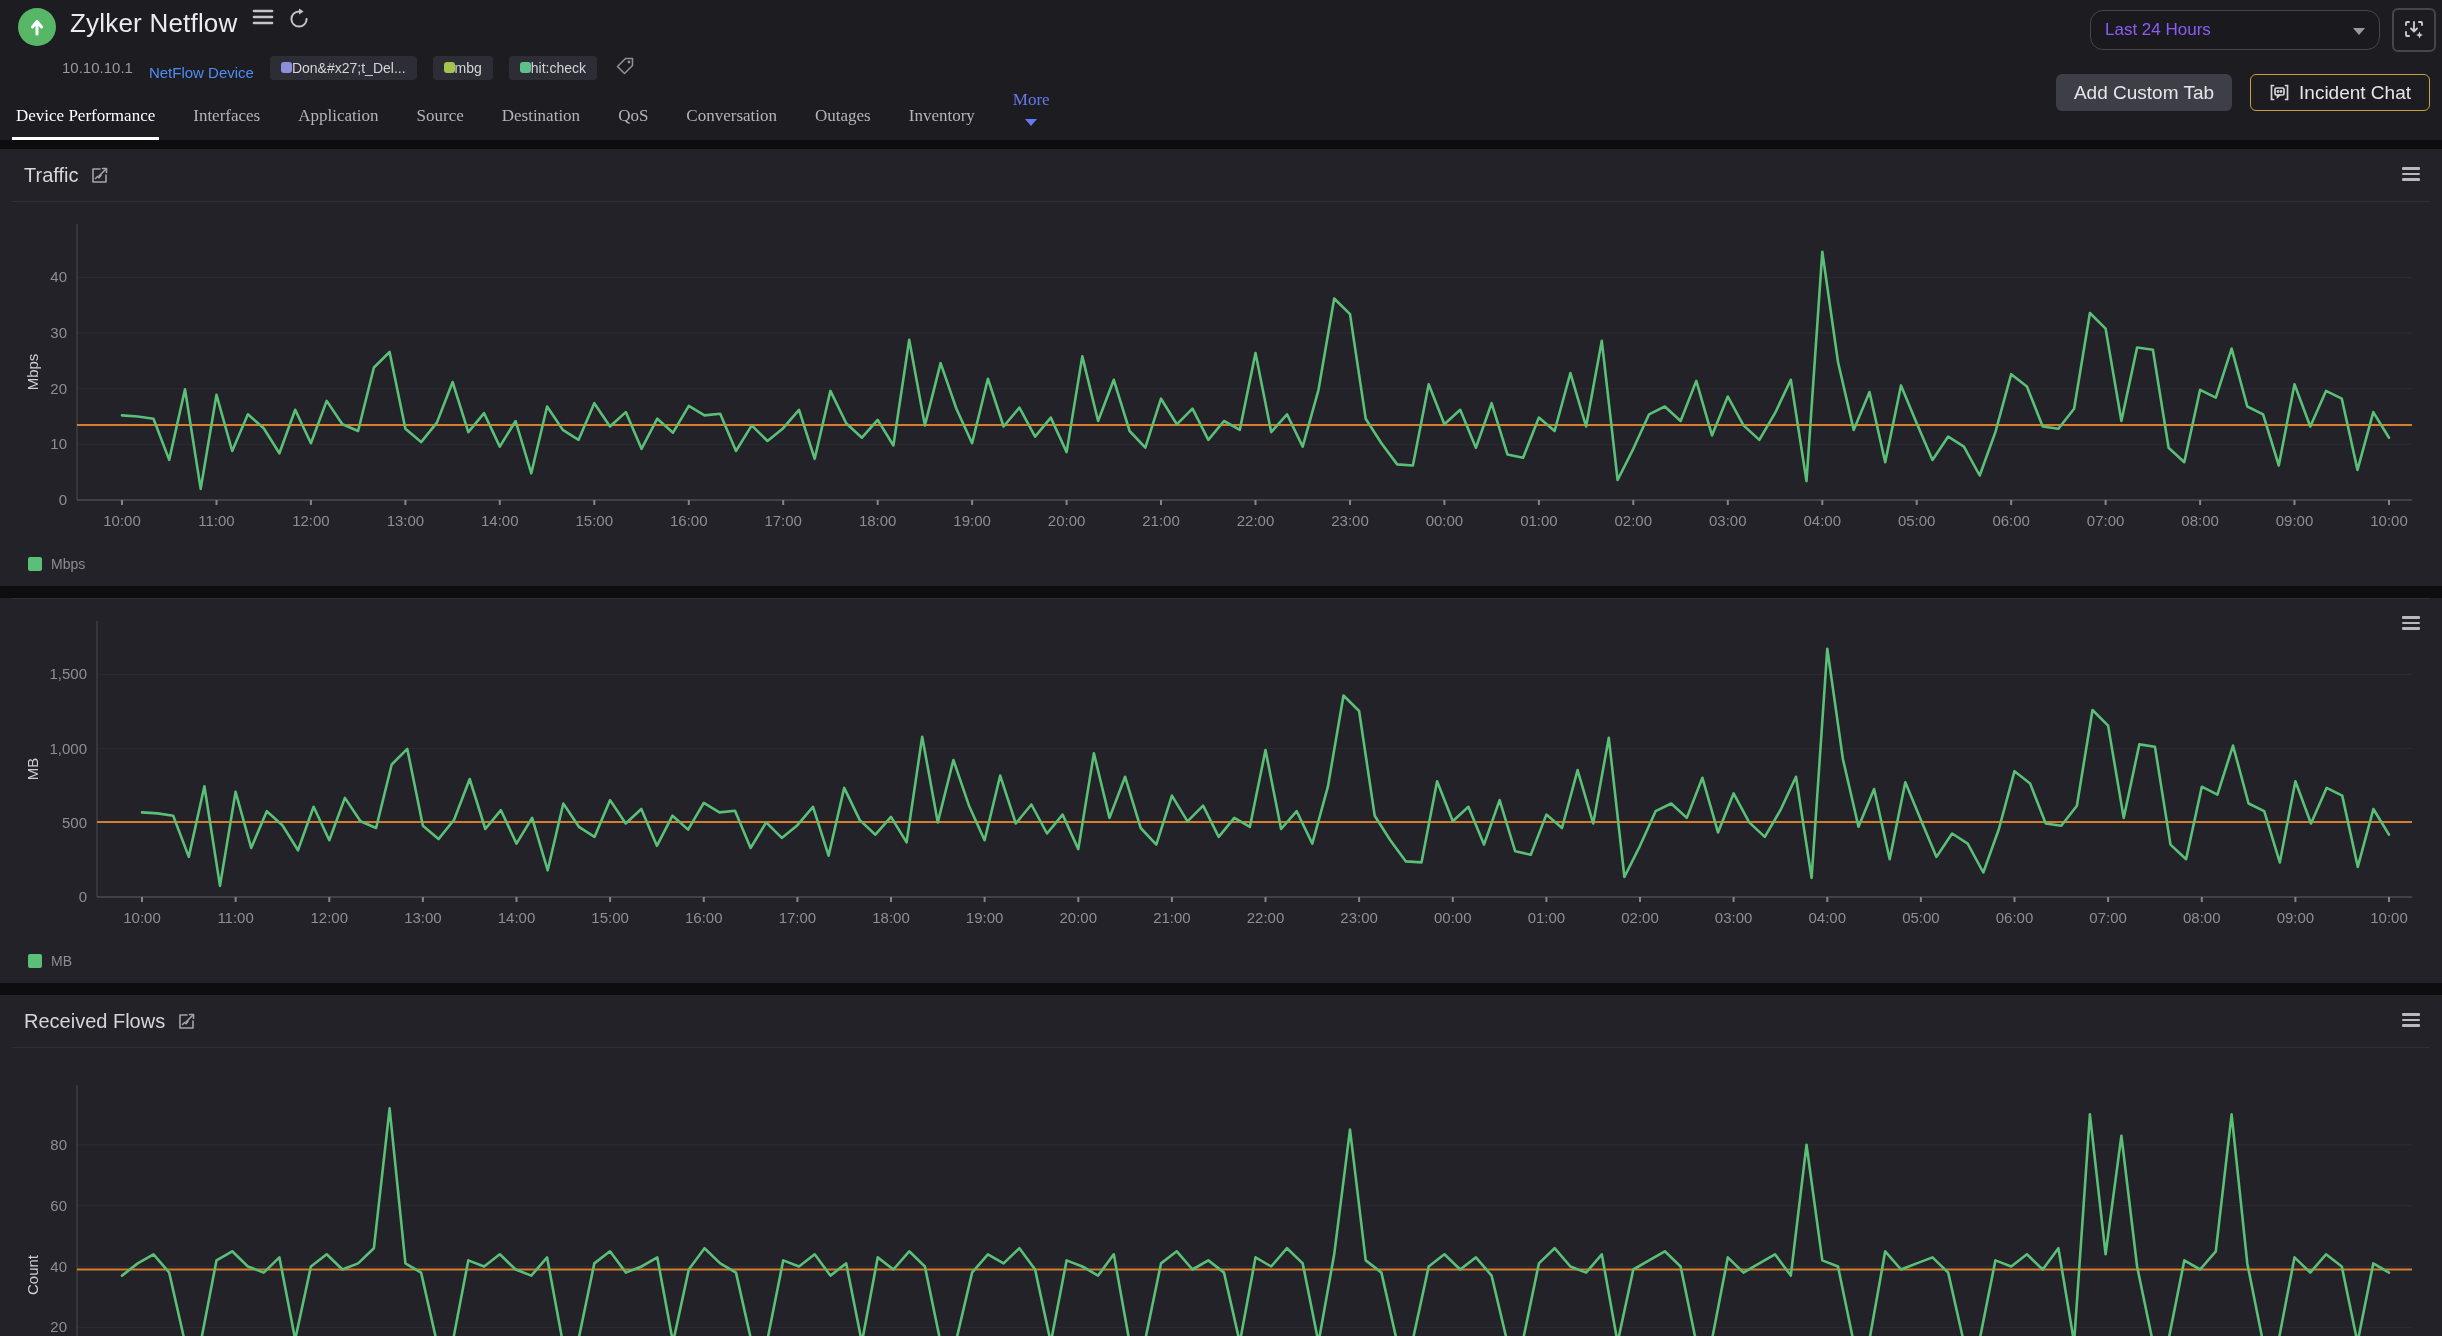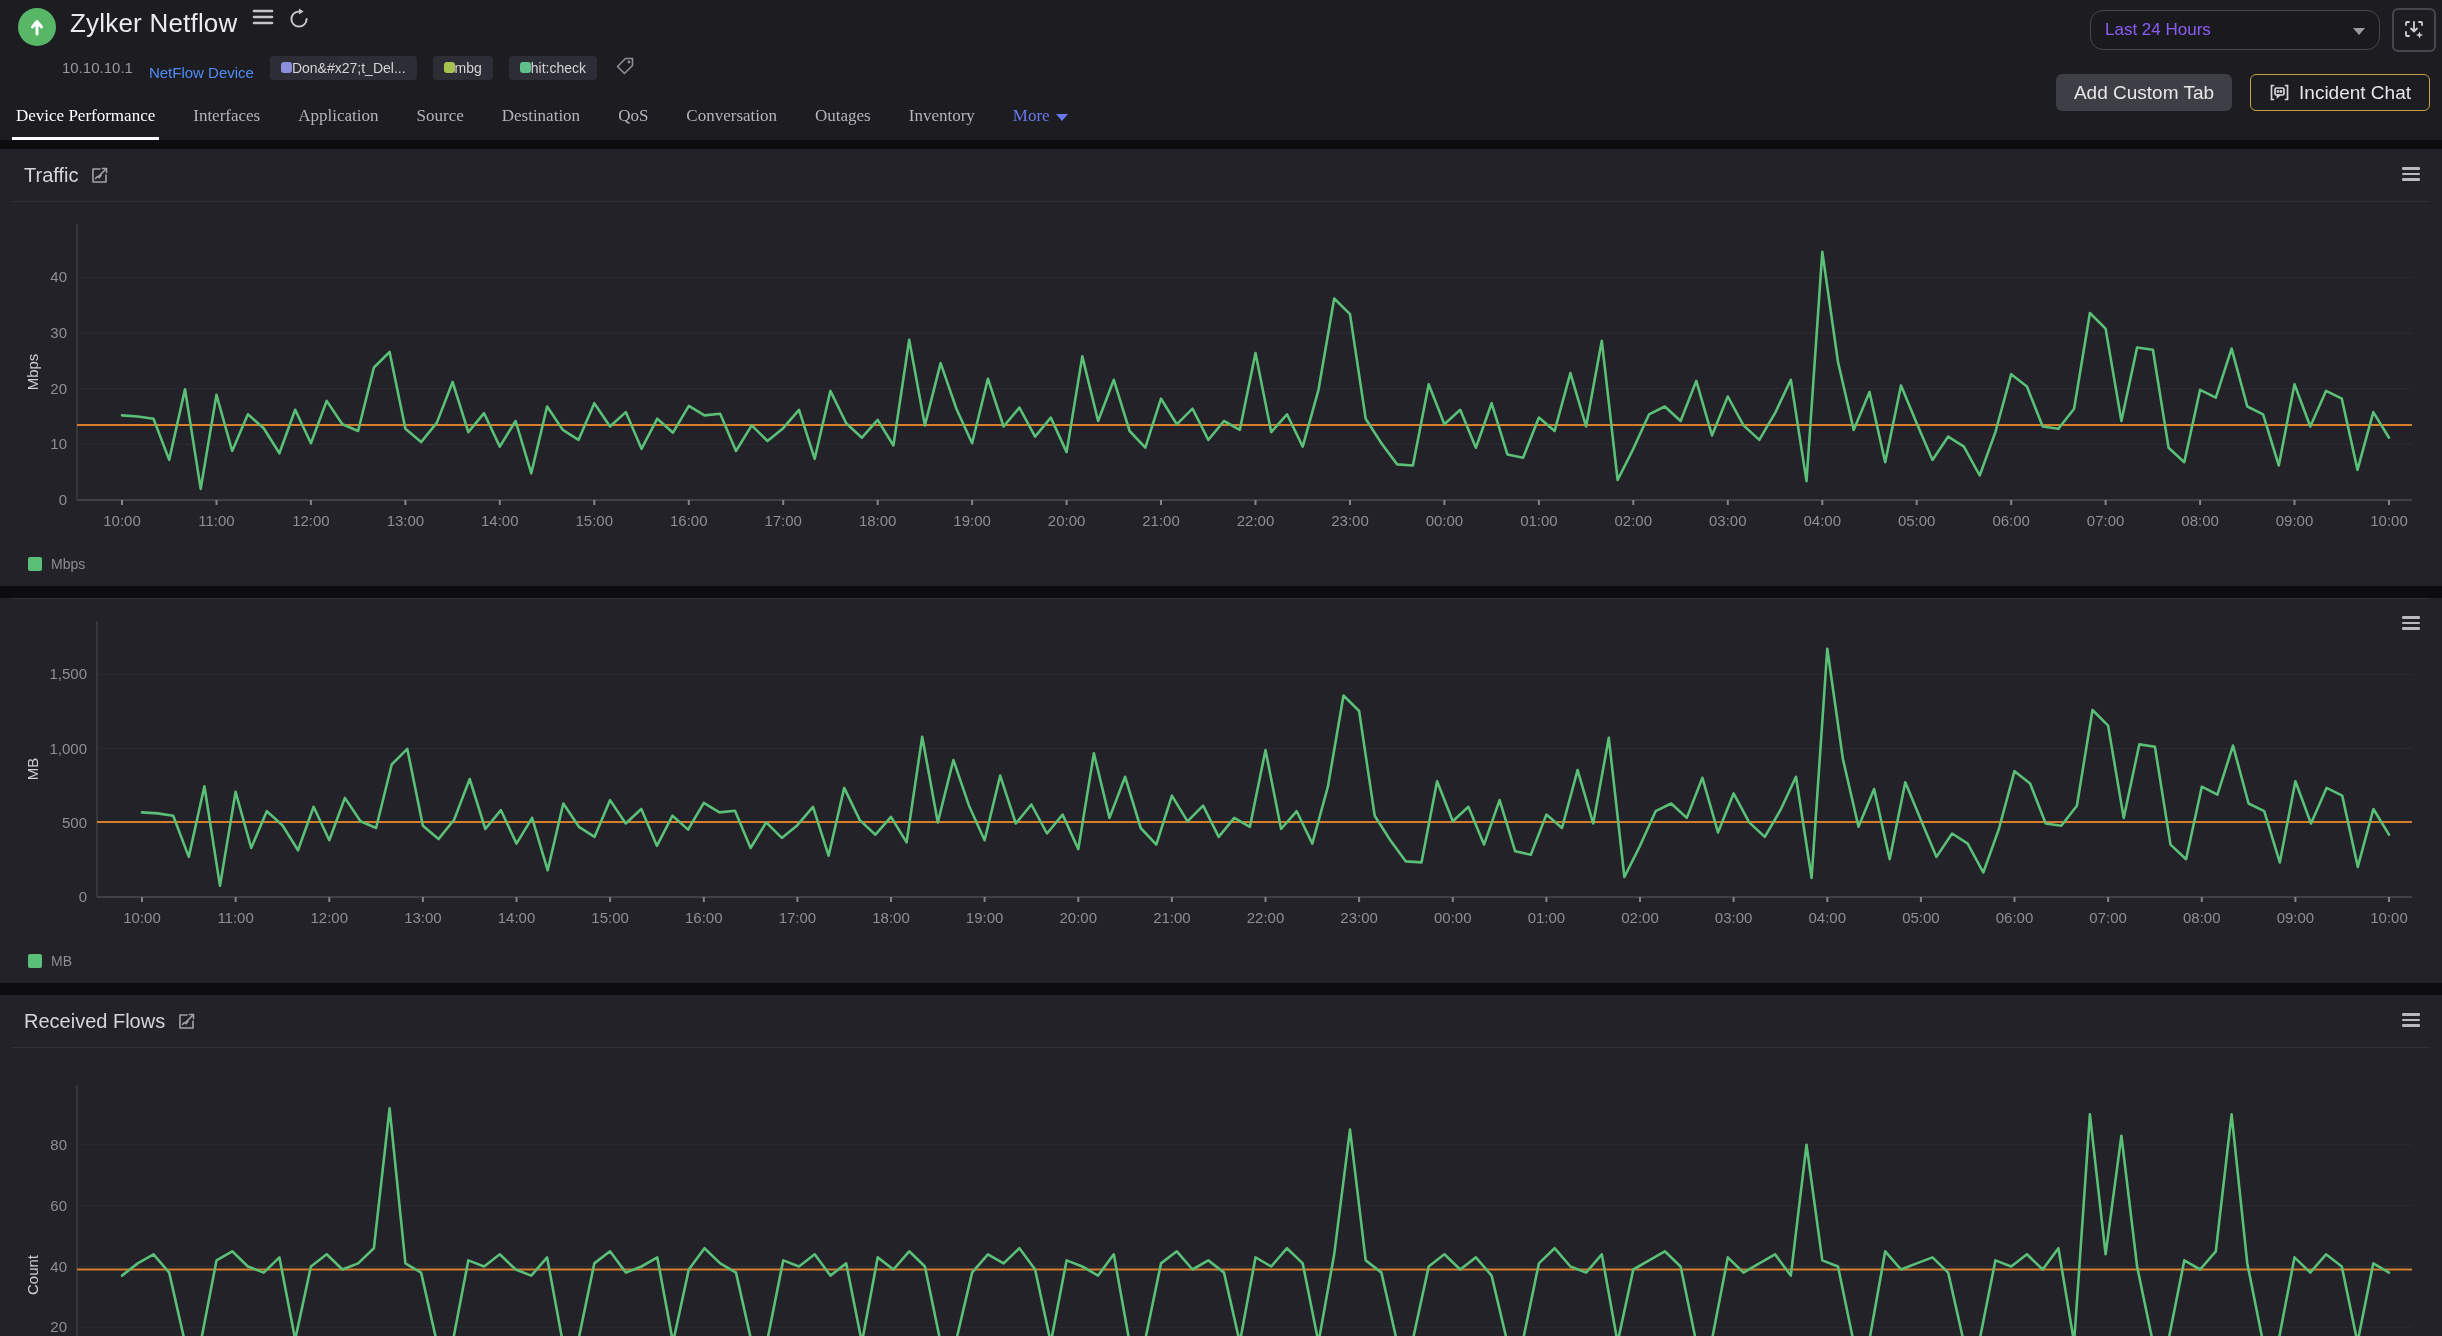--- a/index.html
+++ b/index.html
@@ -16,21 +16,21 @@
   .ip { color:#98989e; }
   .dev-link { color:#4f8cf5; text-decoration:none; font-weight:500;margin-top:10px; }
   .chip { display:flex; align-items:center; background:#2d2e35; border-radius:4px;
     padding:4px 11px; font-size:14px; color:#d3d3d7; cursor:pointer; }
   .chip-dot { width:11px; height:11px; border-radius:3px; }
   .tag-outline { color:#8f8f95; margin-left:2px; }
   .tabs { position:absolute; left:0; bottom:0; display:flex; align-items:flex-end; gap:38px; padding:0 0 12px 16px; }
   .tab { font-size:17px; color:#b3b3b9; cursor:pointer; position:relative; padding-bottom:2px; white-space:nowrap;font-family:Liberation Serif, serif; }
   .tab.active { color:#ffffff; font-weight:500; }
   .tab.active::after { content:""; position:absolute; left:-4px; right:-4px; bottom:-12px; height:3px; background:#ffffff; }
-  .tab.more { color:#6879ee; font-weight:500; display:flex; align-items:center; gap:6px; }
+  .tab.more { color:#6879ee; font-weight:500; display:flex; align-items:center; gap:6px;flex-direction:column; }
   .caret { width:0; height:0; border-left:6px solid transparent; border-right:6px solid transparent;
     border-top:7px solid #6879ee; display:inline-block; margin-top:3px; }
   .tr-select { position:absolute; top:10px; right:62px; width:290px; height:40px; background:#1a1a1e;
     border:1px solid #46464d; border-radius:13px; display:flex; align-items:center;
     justify-content:space-between; padding:0 14px; font-size:17px; color:#8b5cf6; cursor:pointer; }
   .tr-select .caret { border-top-color:#9a9aa0; }
   .capture-btn { position:absolute; top:8px; right:6px; width:44px; height:44px; background:none;
     border:2px solid #46464d; border-radius:6px; color:#d0d0d4; cursor:pointer;
     display:flex; align-items:center; justify-content:center; }
   .btn-row { position:absolute; top:74px; right:12px; display:flex; gap:18px; }

